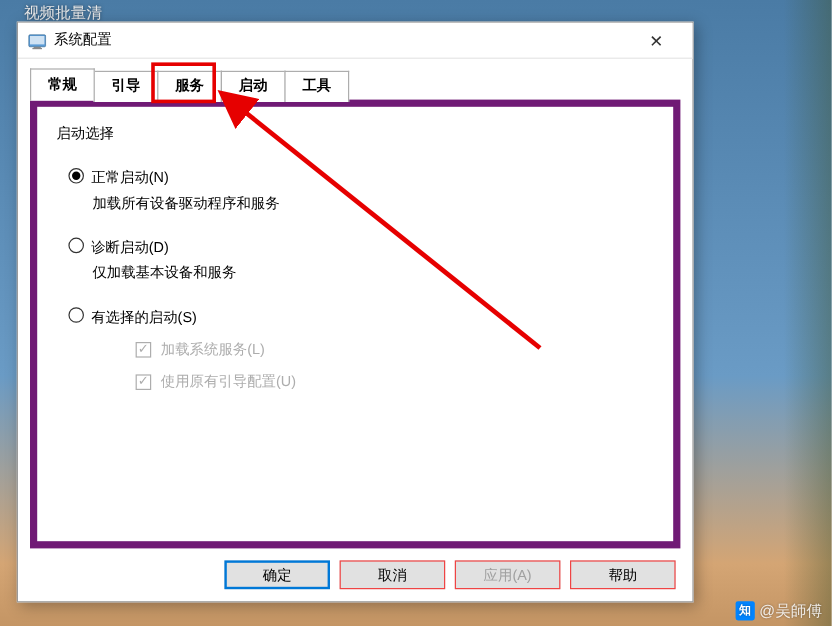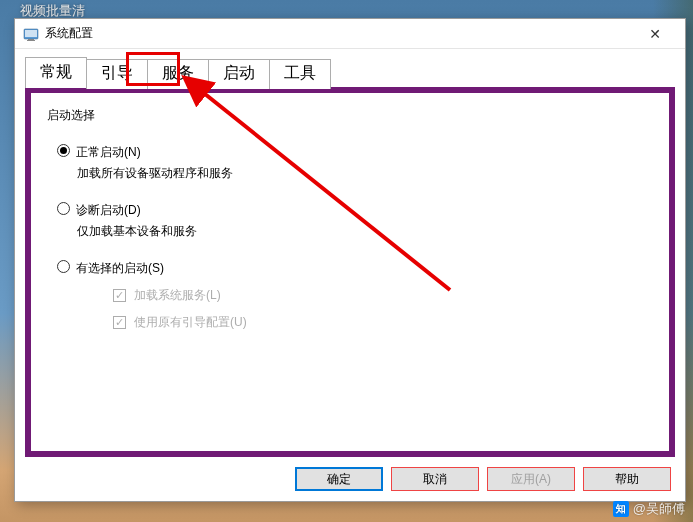--- a/index.html
+++ b/index.html
@@ -25,21 +25,21 @@
       top: 2px;
       left: 20px;
       color: #e8e8e8;
       font-size: 13px;
       text-shadow: 0 0 3px rgba(0,0,0,0.5);
     }
     .dialog {
       position: absolute;
       left: 14px;
       top: 18px;
-      width: 672px;
+      width: 564px;
       height: 484px;
       background: #ffffff;
       border: 1px solid #9a9a9a;
       box-shadow: 3px 3px 12px rgba(0,0,0,0.3);
     }
     .titlebar {
       height: 30px;
       background: #ffffff;
       display: flex;
       align-items: center;
@@ -74,25 +74,26 @@
     }
     .tabs {
       display: flex;
       position: relative;
       z-index: 2;
     }
     .tab {
       border: 1px solid #adadad;
       border-bottom: none;
       padding: 4px 14px;
-      font-size: 16px;
+      font-size: 12px;
       background: #fff;
       position: relative;
       cursor: pointer;
       margin-right: -1px;
+      font-weight: bold;
     }
     .tab.active {
       background: #fff;
       z-index: 3;
       padding-bottom: 5px;
       margin-bottom: -1px;
     }
     .tab:not(.active) {
       background: #fff;
       top: 2px;

